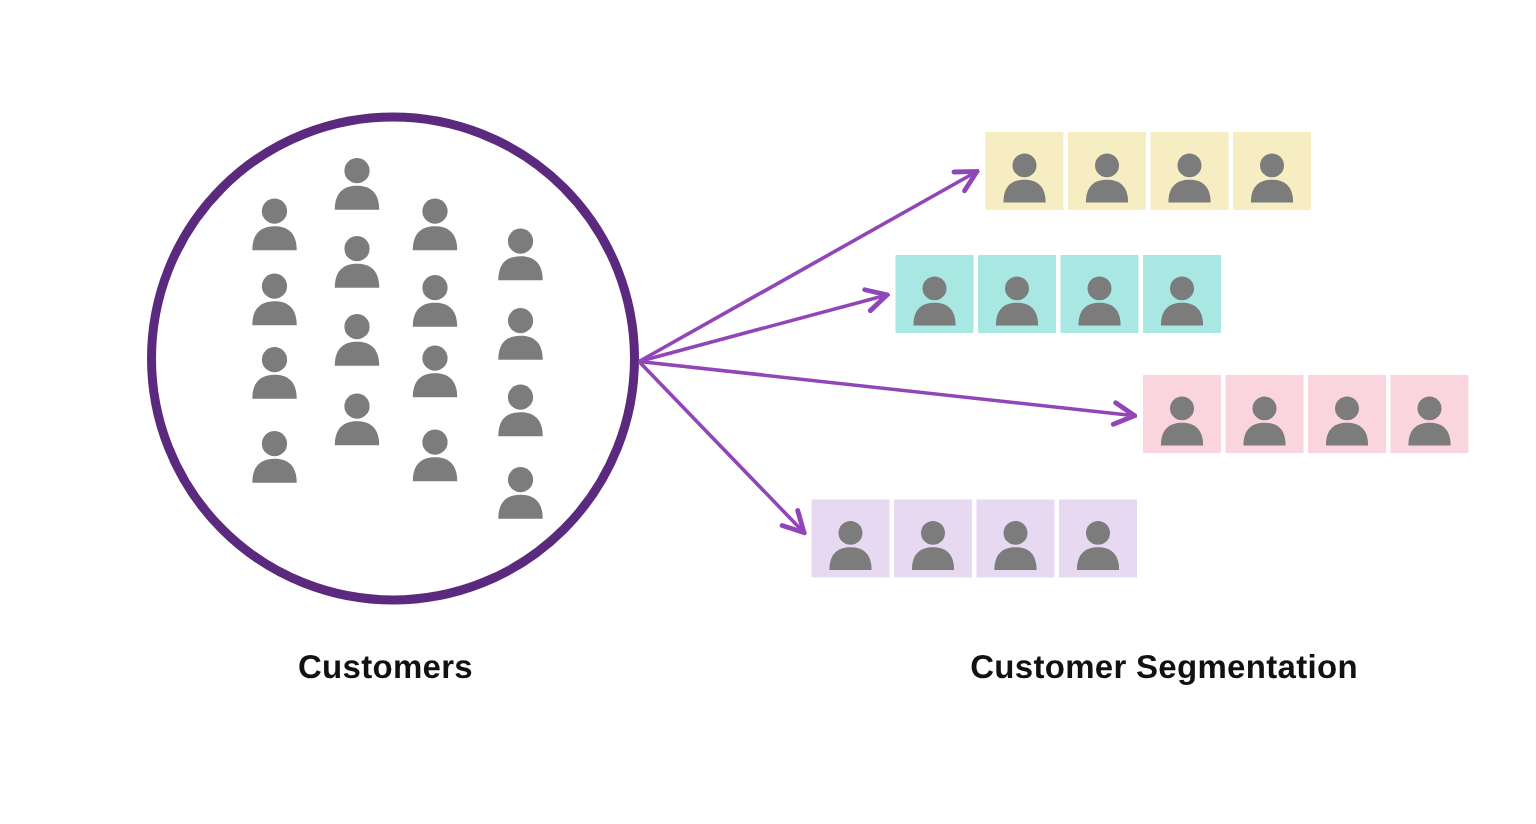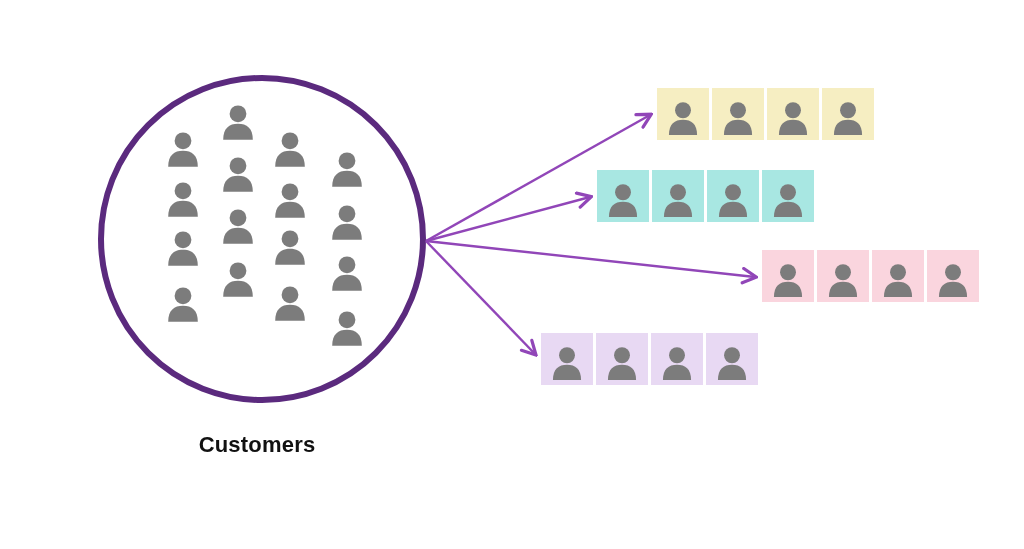--- a/index.html
+++ b/index.html
@@ -269,14 +269,15 @@
           <svg width="40" height="38" viewBox="0 0 100 100">
             <circle cx="50" cy="27" r="21" fill="#7C7C7C"></circle>
             <path d="M13 92 C13 63 28 52 50 52 C72 52 87 63 87 92 Z" fill="#7C7C7C"></path>
           </svg>
         </div>
       </div>
     </div>
 
   <div class="label" id="label-customers">Customers</div>
 
+  <div class="label" id="label-segmentation">Customer Segmentation</div>
 
 </div>
 
 </body></html>

